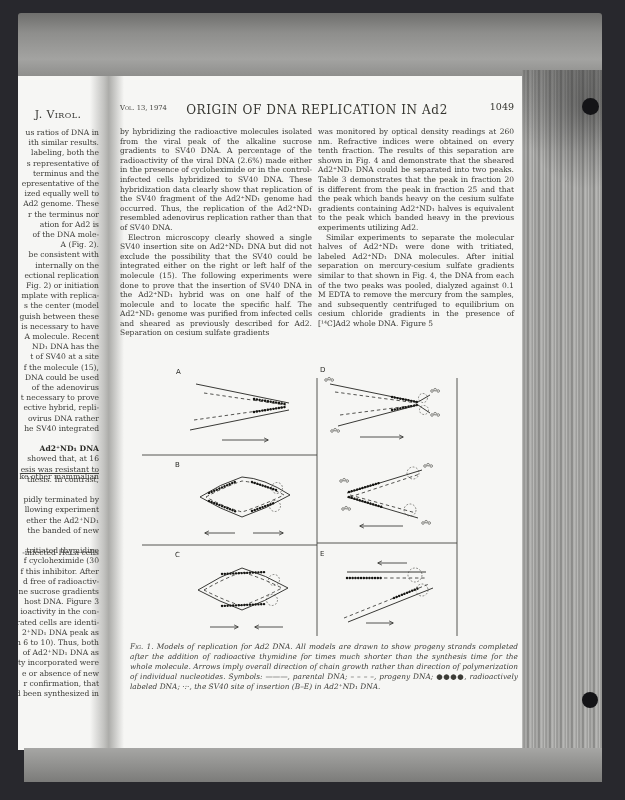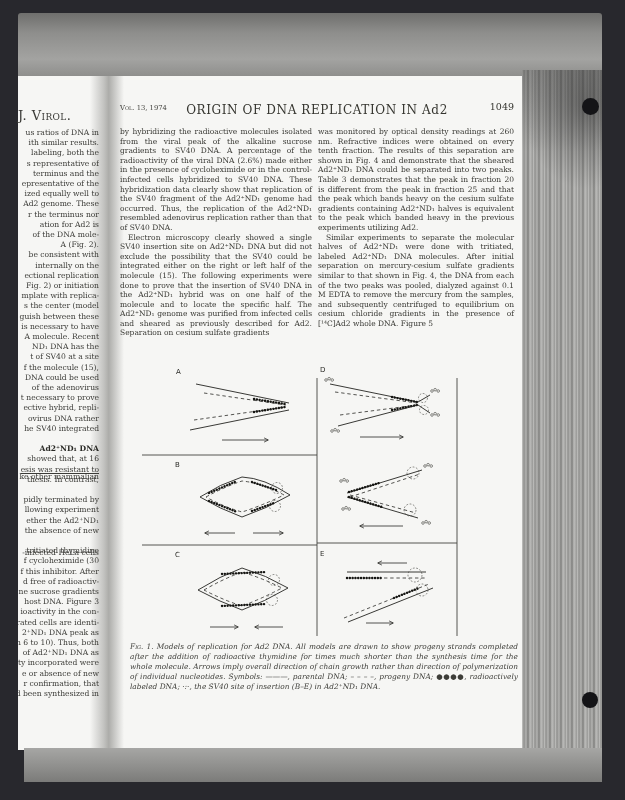--- a/index.html
+++ b/index.html
@@ -39,22 +39,22 @@
   .gutter{
     left:90px;top:76px;width:34px;height:672px;
     background:linear-gradient(90deg,rgba(0,0,0,0) 0%,rgba(70,70,66,0.30) 42%,rgba(70,70,66,0.42) 55%,rgba(0,0,0,0) 100%);
   }
   .dot{background:#141417;border-radius:50%;}
   .dot1{left:582px;top:98px;width:17px;height:17px;}
   .dot2{left:582px;top:692px;width:16px;height:16px;}
 
   
   .prev-header{
-    left:18px;top:108px;width:80px;text-align:left;
-    font-size:13px;letter-spacing:0.4px;font-variant:small-caps;color:#3a3a36;
+    left:18px;top:108px;width:80px;text-align:center;
+    font-size:11px;letter-spacing:0.4px;font-variant:small-caps;color:#3a3a36;
   }
   .frags{
     left:18px;top:128px;width:81px;height:572px;overflow:hidden;
   }
   .frag{
     position:absolute;right:0;white-space:nowrap;
     font-size:7.6px;line-height:10.2px;color:#3b3b37;
   }
   .frag-b{font-weight:bold;color:#2a2a26;}
 
@@ -133,21 +133,21 @@
     <div class="frag" style="top: 295.8px;">he SV40 integrated</div>
     <div class="frag" style="top: 306px;"></div>
     <div class="frag frag-b" style="top: 316.2px;">Ad2⁺ND₁   DNA</div>
     <div class="frag" style="top: 326.4px;">showed that, at 16</div>
     <div class="frag" style="top: 336.6px; text-decoration: underline;">esis was resistant to</div>
     <div class="frag" style="top: 346.8px;">thesis. In contrast,</div>
     <div class="frag" style="top: 344px; padding-left: 8px;">ke other mammalian</div>
     <div class="frag" style="top: 367.2px;">pidly terminated by</div>
     <div class="frag" style="top: 377.4px;">llowing experiment</div>
     <div class="frag" style="top: 387.6px;">ether the Ad2⁺ND₁</div>
-    <div class="frag" style="top: 397.8px;">the absence of new</div>
+    <div class="frag" style="top: 397.8px;">the banded of new</div>
     <div class="frag" style="top: 420px;">-infected HeLa cells</div>
     <div class="frag" style="top: 418.2px;">tritiated thymidine</div>
     <div class="frag" style="top: 428.4px;">f cycloheximide (30</div>
     <div class="frag" style="top: 438.6px;">f this inhibitor. After</div>
     <div class="frag" style="top: 448.8px;">d free of radioactiv-</div>
     <div class="frag" style="top: 459px;">ne sucrose gradients</div>
     <div class="frag" style="top: 469.2px;">host DNA. Figure 3</div>
     <div class="frag" style="top: 479.4px;">ioactivity in the con-</div>
     <div class="frag" style="top: 489.6px;">rated cells are identi-</div>
     <div class="frag" style="top: 499.8px;">2⁺ND₁ DNA peak as</div>

